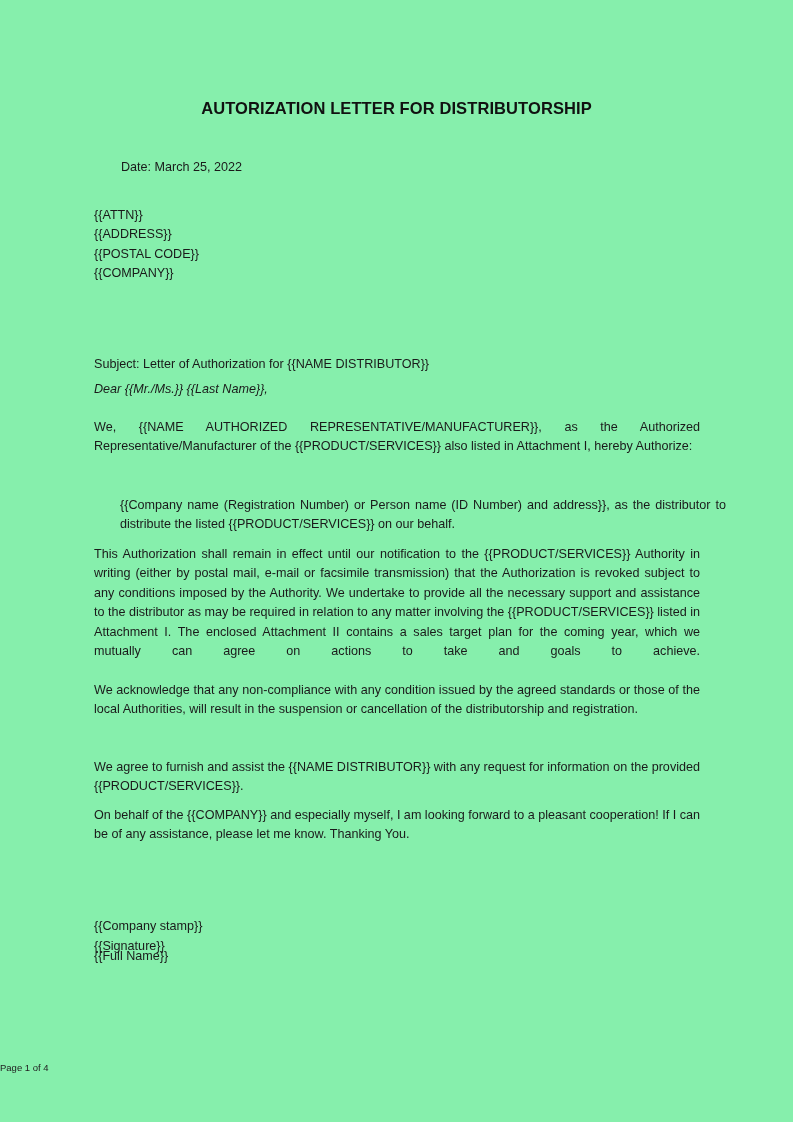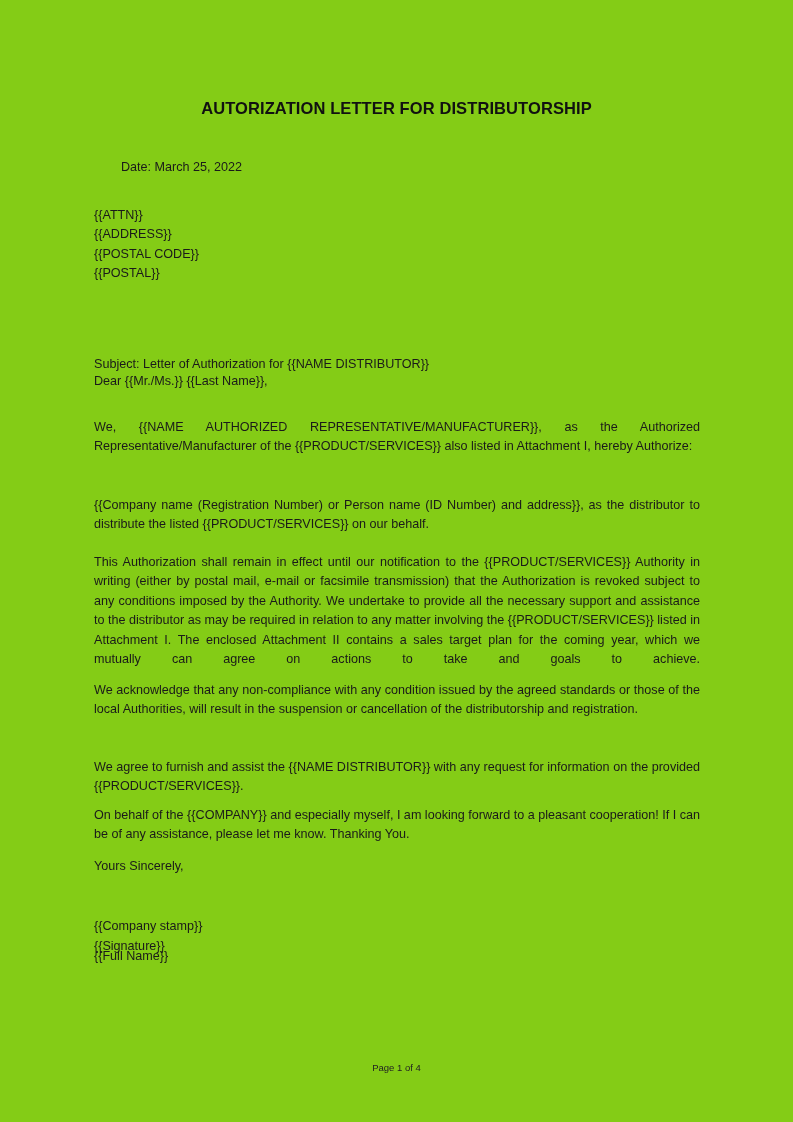--- a/index.html
+++ b/index.html
@@ -1,56 +1,55 @@
 <!DOCTYPE html>
 <html><head>
 <meta charset="utf-8">
 <style>
   html, body { margin: 0; padding: 0; background: #ffffff; }
   body { width: 793px; height: 1122px; position: relative; overflow: hidden;
          font-family: "Liberation Sans", sans-serif; color: #1a1a1a; }
-  .page { position: absolute; left: 0; top: 0; width: 793px; height: 1122px; background: #84cc16; }
+  .page { position: absolute; left: 0; top: 0; width: 793px; height: 1122px; background: #86efac; }
   .title { position: absolute; top: 99px; left: 0; width: 793px; text-align: center;
            font-weight: bold; font-size: 16.5px; letter-spacing: 0.1px; color: #111; }
   .txt { position: absolute; left: 94px; width: 606px; font-size: 12.6px; line-height: 19.4px; }
   .just { text-align: justify; }
-  .just-last { text-align: justify; text-align-last: justify; margin-top: 8px; }
+  .just-last { text-align: justify; text-align-last: justify; }
   .line { display: block; white-space: nowrap; }
-  .footer { position: absolute; top: 1062px; left: 0; width: 793px; text-align: center; font-size: 9.5px; color: #222; }
+  .footer { position: absolute; top: 1062px; left: 0; width: 793px; text-align: left; font-size: 9.5px; color: #222; }
 </style>
 </head>
 <body>
 
 <div class="page">
   <div class="title">AUTORIZATION LETTER FOR DISTRIBUTORSHIP</div>
 
   <div class="txt" style="top:158px;margin-left:27px;">Date: March 25, 2022</div>
 
   <div class="txt" style="top:206px;">
     <span class="line">{{ATTN}}</span>
     <span class="line">{{ADDRESS}}</span>
     <span class="line">{{POSTAL CODE}}</span>
-    <span class="line">{{POSTAL}}</span>
+    <span class="line">{{COMPANY}}</span>
   </div>
 
   <div class="txt" style="top:331px;margin-top:24px;">Subject: Letter of Authorization for {{NAME DISTRIBUTOR}}</div>
 
-  <div class="txt" style="top:372px;">Dear {{Mr./Ms.}} {{Last Name}},</div>
+  <div class="txt" style="top:380px;font-style:italic;">Dear {{Mr./Ms.}} {{Last Name}},</div>
 
   <div class="txt just" style="top:418px;">We, {{NAME AUTHORIZED REPRESENTATIVE/MANUFACTURER}}, as the Authorized Representative/Manufacturer of the {{PRODUCT/SERVICES}} also listed in Attachment I, hereby Authorize:</div>
 
-  <div class="txt just" style="top:496px;">{{Company name (Registration Number) or Person name (ID Number) and address}}, as the distributor to distribute the listed {{PRODUCT/SERVICES}} on our behalf.</div>
+  <div class="txt just" style="top:496px;margin-left:26px;">{{Company name (Registration Number) or Person name (ID Number) and address}}, as the distributor to distribute the listed {{PRODUCT/SERVICES}} on our behalf.</div>
 
   <div class="txt just-last" style="top:545px;">This Authorization shall remain in effect until our notification to the {{PRODUCT/SERVICES}} Authority in writing (either by postal mail, e-mail or facsimile transmission) that the Authorization is revoked subject to any conditions imposed by the Authority. We undertake to provide all the necessary support and assistance to the distributor as may be required in relation to any matter involving the {{PRODUCT/SERVICES}} listed in Attachment I. The enclosed Attachment II contains a sales target plan for the coming year, which we mutually can agree on actions to take and goals to achieve.</div>
 
   <div class="txt just" style="top:681px;">We acknowledge that any non-compliance with any condition issued by the agreed standards or those of the local Authorities, will result in the suspension or cancellation of the distributorship and registration.</div>
 
   <div class="txt just" style="top:758px;">We agree to furnish and assist the {{NAME DISTRIBUTOR}} with any request for information on the provided {{PRODUCT/SERVICES}}.</div>
 
   <div class="txt just" style="top:806px;">On behalf of the {{COMPANY}} and especially myself, I am looking forward to a pleasant cooperation! If I can be of any assistance, please let me know. Thanking You.</div>
 
-  <div class="txt" style="top:857px;">Yours Sincerely,</div>
   <div class="txt" style="top:937px;">{{Signature}}</div>
   <div class="txt" style="top:917px;">{{Company stamp}}</div>
   <div class="txt" style="top:947px;">{{Full Name}}</div>
 
   <div class="footer">Page 1 of 4</div>
 </div>
 
 </body></html>

